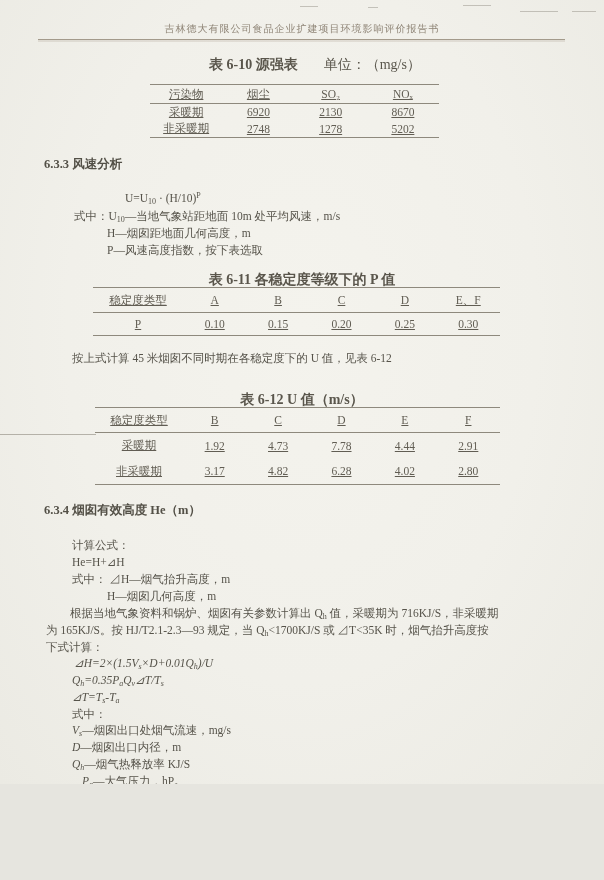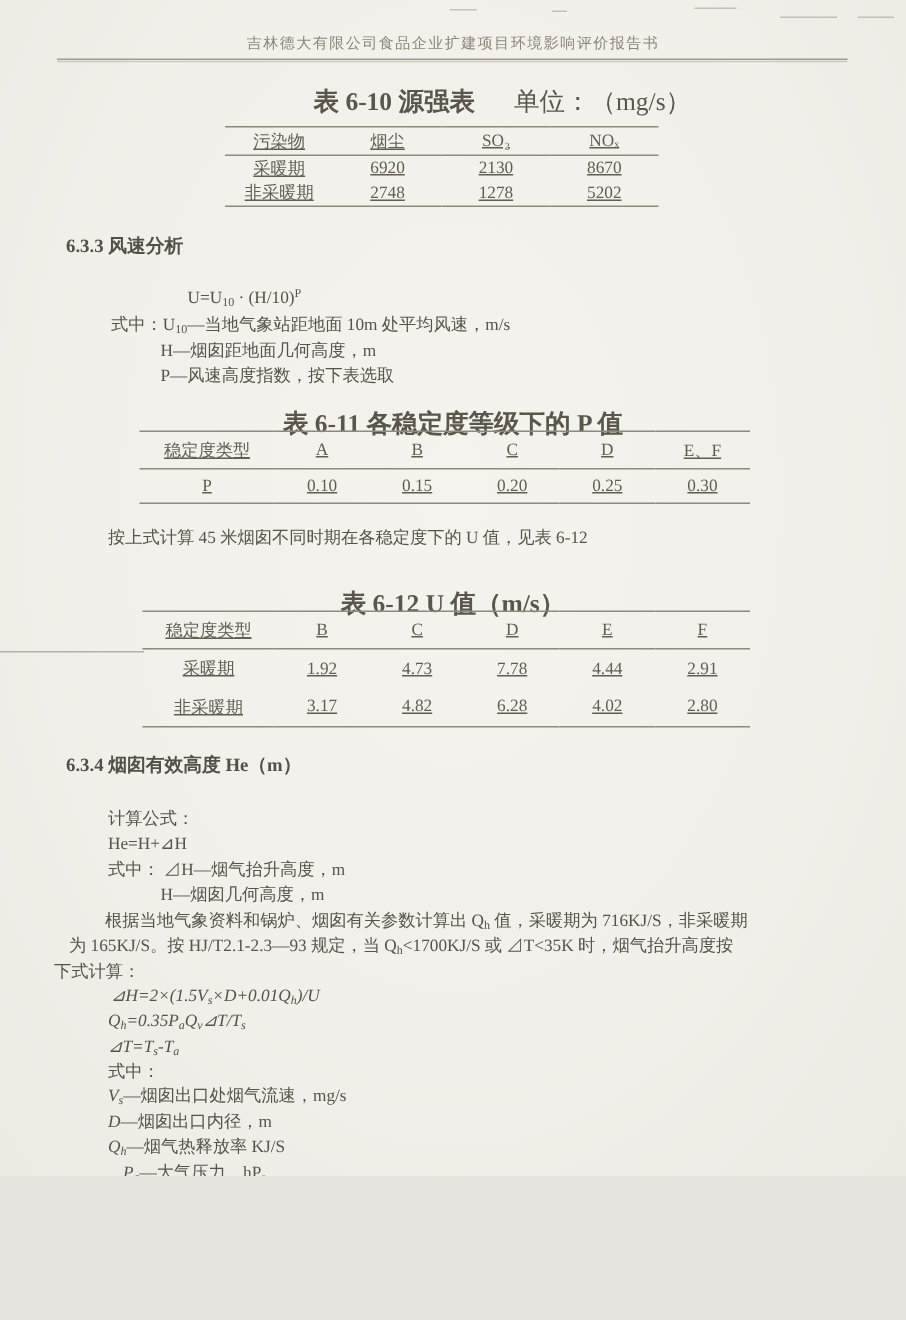--- a/index.html
+++ b/index.html
@@ -15,21 +15,21 @@
   .italic { font-style:italic; }
   sub, sup { font-size:8px; }
   sub { vertical-align:-2px; }
   sup { vertical-align:4px; }
 
   .header-title { left:0; right:0; top:22px; text-align:center; font-size:10px;
     letter-spacing:1px; color:#8f8577; }
   .header-rule { left:38px; top:39px; width:527px; height:1px; background:#a39a8b;
     box-shadow:0 1.5px 0 rgba(163,154,139,.45); }
 
-  .caption { font-size:17px; color:#5a564c; }
+  .caption { font-size:14px; color:#5a564c; }
   .cap-center { left:0; right:0; text-align:center; }
 
   .tbl { position:absolute; border-collapse:collapse; table-layout:fixed;
     text-align:center; color:#615d53; border-top:1.5px solid #8e897d;
     border-bottom:1.5px solid #8e897d;text-decoration:underline; }
   .tbl thead tr { border-bottom:1px solid #8e897d; }
   .tbl td { font-size:11.5px; padding:0; }
   #t10 { left:150px; top:84px; width:289px; }
   #t10 thead td { height:19px; } #t10 tbody td { height:17px; }
   #t11 { left:93px; top:287px; width:407px; }
@@ -176,21 +176,21 @@
     </tbody>
   </table>
 
   <div class="abs heading" style="left:44px;top:502px;">6.3.4 烟囱有效高度 He（m）</div>
   <div class="abs line" style="left:72px;top:538px;">计算公式：</div>
   <div class="abs line" style="left:72px;top:555px;">He=H+⊿H</div>
   <div class="abs line" style="left:72px;top:572px;">式中： ⊿H—烟气抬升高度，m</div>
   <div class="abs line" style="left:107px;top:589px;">H—烟囱几何高度，m</div>
   <div class="abs line" style="left:70px;top:606px;"><span>根据当地气象资料和锅炉、烟囱有关参数计算出 Q</span><sub>h</sub><span> 值，采暖期为 716KJ/S，非采暖期</span></div>
   <div class="abs line" style="left:46px;top:623px;"><span>为 165KJ/S。按 HJ/T2.1-2.3—93 规定，当 Q</span><sub>h</sub><span>&lt;1700KJ/S 或 ⊿T&lt;35K 时，烟气抬升高度按</span></div>
-  <div class="abs line" style="left:36px;top:640px;">下式计算：</div>
+  <div class="abs line" style="left:46px;top:640px;">下式计算：</div>
   <div class="abs line italic" style="left:74px;top:656px;"><span>⊿H=2×(1.5V</span><sub>s</sub><span>×D+0.01Q</span><sub>h</sub><span>)/U</span></div>
   <div class="abs line italic" style="left:72px;top:673px;"><span>Q</span><sub>h</sub><span>=0.35P</span><sub>a</sub><span>Q</span><sub>v</sub><span>⊿T/T</span><sub>s</sub></div>
   <div class="abs line italic" style="left:72px;top:690px;"><span>⊿T=T</span><sub>s</sub><span>-T</span><sub>a</sub></div>
   <div class="abs line" style="left:72px;top:707px;">式中：</div>
   <div class="abs line" style="left:72px;top:723px;"><span style="font-style: italic;">V</span><sub style="font-style: italic;">s</sub><span>—烟囱出口处烟气流速，mg/s</span></div>
   <div class="abs line" style="left:72px;top:740px;"><span style="font-style: italic;">D</span><span>—烟囱出口内径，m</span></div>
   <div class="abs line" style="left:72px;top:757px;"><span style="font-style: italic;">Q</span><sub style="font-style: italic;">h</sub><span>—烟气热释放率 KJ/S</span></div>
   <div class="abs line" style="left:72px;top:774px;margin-left:10px;"><span style="font-style: italic;">P</span><sub style="font-style: italic;">a</sub><span>—大气压力，hP</span><sub>a</sub></div>
 
   <div class="abs footer-rule"></div>

